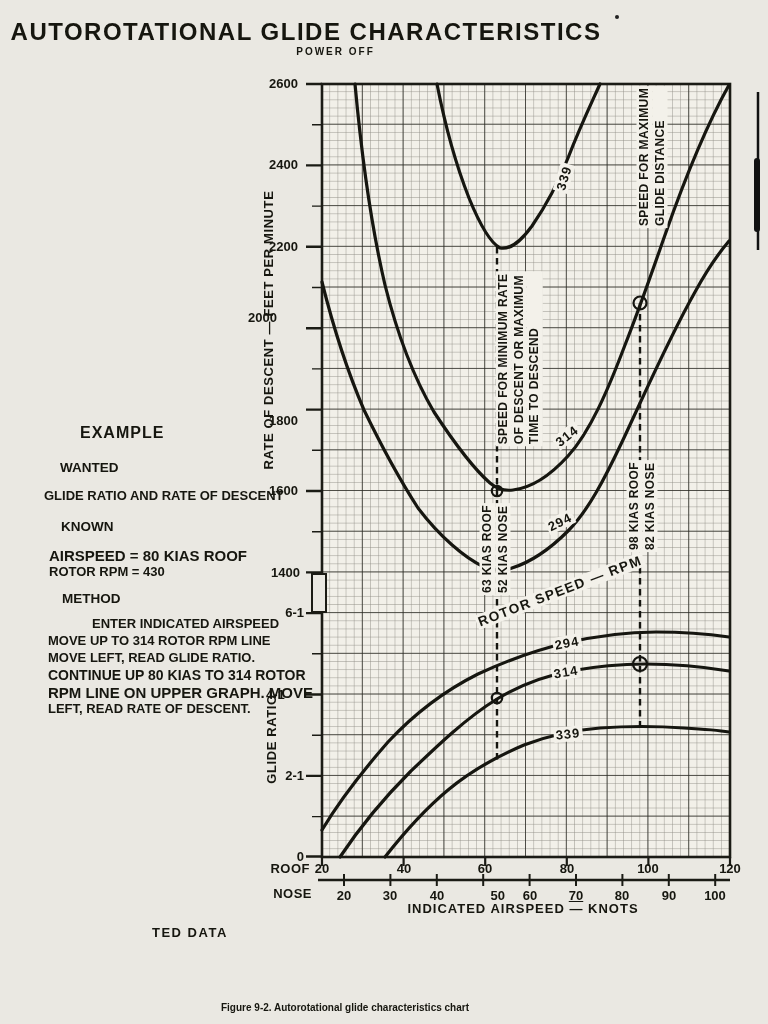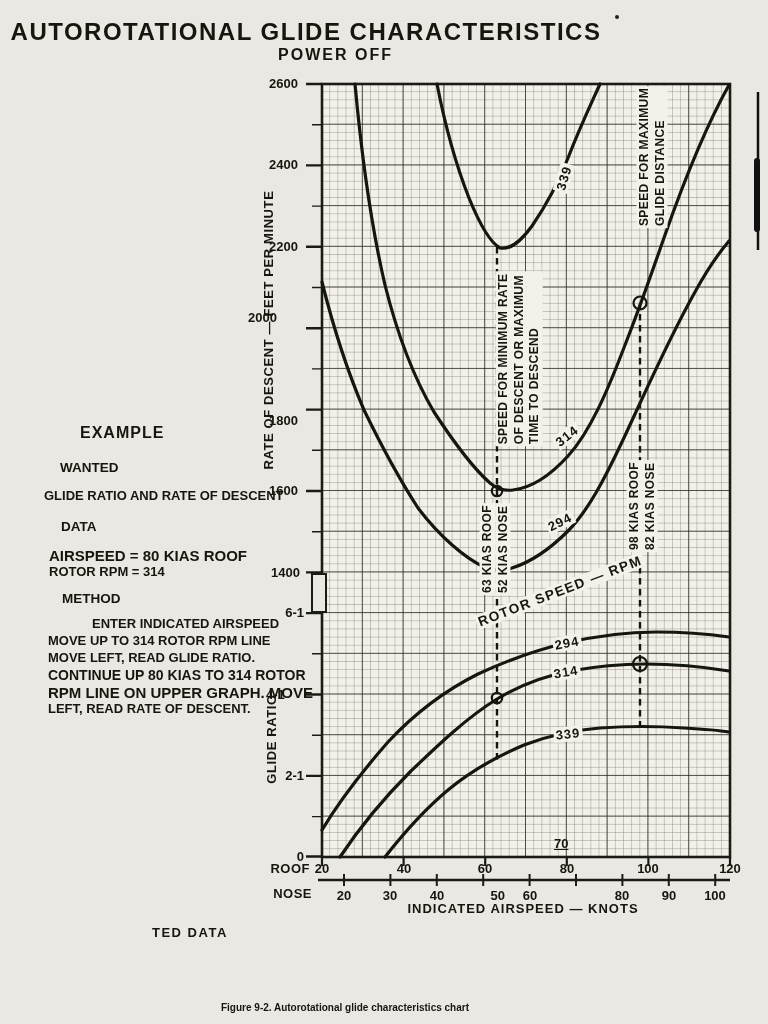--- a/index.html
+++ b/index.html
@@ -71,28 +71,28 @@
   <circle cx="640" cy="303" r="6.5" fill="none" stroke="#151510" stroke-width="2.2"></circle>
   <circle cx="497" cy="698" r="5.2" fill="none" stroke="#151510" stroke-width="2.2"></circle>
   <circle cx="640" cy="664" r="7" fill="none" stroke="#151510" stroke-width="2.2"></circle>
 
   <path d="M758 92 V250" stroke="#111" stroke-width="2.5"></path>
   <rect x="754" y="158" width="6" height="74" rx="3" fill="#111"></rect>
   <circle cx="617" cy="17" r="2" fill="#222"></circle>
 </svg>
 
 <div class="t ctr" style="left:306px;top:18px;font-size:24px;letter-spacing:1.5px;">AUTOROTATIONAL GLIDE CHARACTERISTICS</div>
-<div class="t ctr" style="left:315px;top:46px;font-size:16px;letter-spacing:2px;padding-left:41px;">POWER OFF</div>
+<div class="t ctr" style="left:315px;top:46px;font-size:10px;letter-spacing:2px;padding-left:41px;">POWER OFF</div>
 
 <div class="t" style="left:80px;top:424px;font-size:16px;letter-spacing:1px;">EXAMPLE</div>
 <div class="t" style="left:60px;top:460px;font-size:13.5px;">WANTED</div>
 <div class="t" style="left:44px;top:488px;font-size:13px;">GLIDE RATIO AND RATE OF DESCENT</div>
-<div class="t" style="left:61px;top:519px;font-size:13.5px;">DATA</div>
+<div class="t" style="left:61px;top:519px;font-size:13.5px;">KNOWN</div>
 <div class="t" style="left:49px;top:547px;font-size:15px;">AIRSPEED = 80 KIAS  ROOF</div>
-<div class="t" style="left:49px;top:564px;font-size:13px;">ROTOR RPM = 314</div>
+<div class="t" style="left:49px;top:564px;font-size:13px;">ROTOR RPM = 430</div>
 <div class="t" style="left:62px;top:591px;font-size:13.5px;">METHOD</div>
 <div class="t" style="left:48px;top:616px;font-size:13px;padding-left:44px;">ENTER INDICATED AIRSPEED</div>
 <div class="t" style="left:48px;top:633px;font-size:13px;">MOVE UP TO 314 ROTOR RPM LINE</div>
 <div class="t" style="left:48px;top:650px;font-size:13px;">MOVE LEFT, READ GLIDE RATIO.</div>
 <div class="t" style="left:48px;top:667px;font-size:14px;">CONTINUE UP 80 KIAS TO 314 ROTOR</div>
 <div class="t" style="left:48px;top:684px;font-size:15px;">RPM LINE ON UPPER GRAPH. MOVE</div>
 <div class="t" style="left:48px;top:701px;font-size:13px;">LEFT, READ RATE OF DESCENT.</div>
 
 <div class="t rot90" style="left:268px;top:330px;font-size:13px;letter-spacing:0.6px;">RATE OF DESCENT  —  FEET PER MINUTE</div>
 <div class="t rot90" style="left:271px;top:739px;font-size:13px;letter-spacing:0.6px;">GLIDE RATIO</div>
@@ -117,21 +117,21 @@
 <span class="t tn" style="left:545px;top:862px;width:44px;text-align:center;">80</span>
 <span class="t tn" style="left:626px;top:862px;width:44px;text-align:center;">100</span>
 <span class="t tn" style="left:708px;top:862px;width:44px;text-align:center;">120</span>
 
 <span class="t tn" style="left:264px;top:887px;width:48px;text-align:right;letter-spacing:0.5px;">NOSE</span>
 <span class="t tn" style="left:322px;top:889px;width:44px;text-align:center;">20</span>
 <span class="t tn" style="left:368px;top:889px;width:44px;text-align:center;">30</span>
 <span class="t tn" style="left:415px;top:889px;width:44px;text-align:center;">40</span>
 <span class="t tn" style="left:461px;top:889px;width:44px;text-align:right;">50</span>
 <span class="t tn" style="left:508px;top:889px;width:44px;text-align:center;">60</span>
-<span class="t tn" style="left:554px;top:837px;width:44px;text-decoration:underline;">70</span>
+<span class="t tn" style="left:554px;top:889px;width:44px;text-align:center;text-decoration:underline;">70</span>
 <span class="t tn" style="left:600px;top:889px;width:44px;text-align:center;">80</span>
 <span class="t tn" style="left:647px;top:889px;width:44px;text-align:center;">90</span>
 <span class="t tn" style="left:693px;top:889px;width:44px;text-align:center;">100</span>
 
 <div class="lab-block" style="left:519px;top:359px;transform:translate(-50%,-50%) rotate(-90deg);">
   <div class="ln">SPEED FOR MINIMUM RATE</div>
   <div class="ln">OF DESCENT OR MAXIMUM</div>
   <div class="ln">TIME TO DESCEND</div>
 </div>
 <div class="lab-block" style="left:652px;top:157px;transform:translate(-50%,-50%) rotate(-90deg);">

